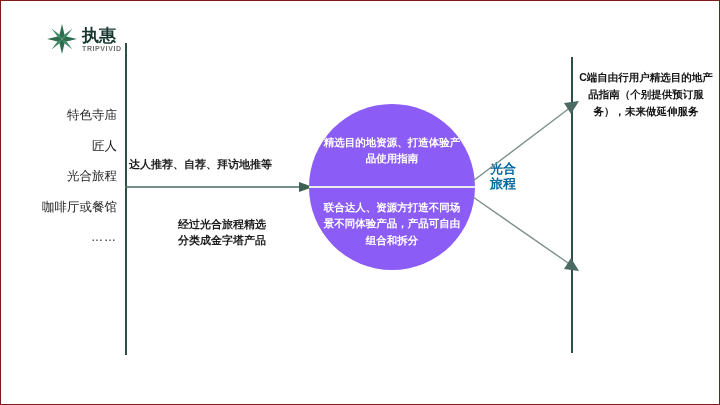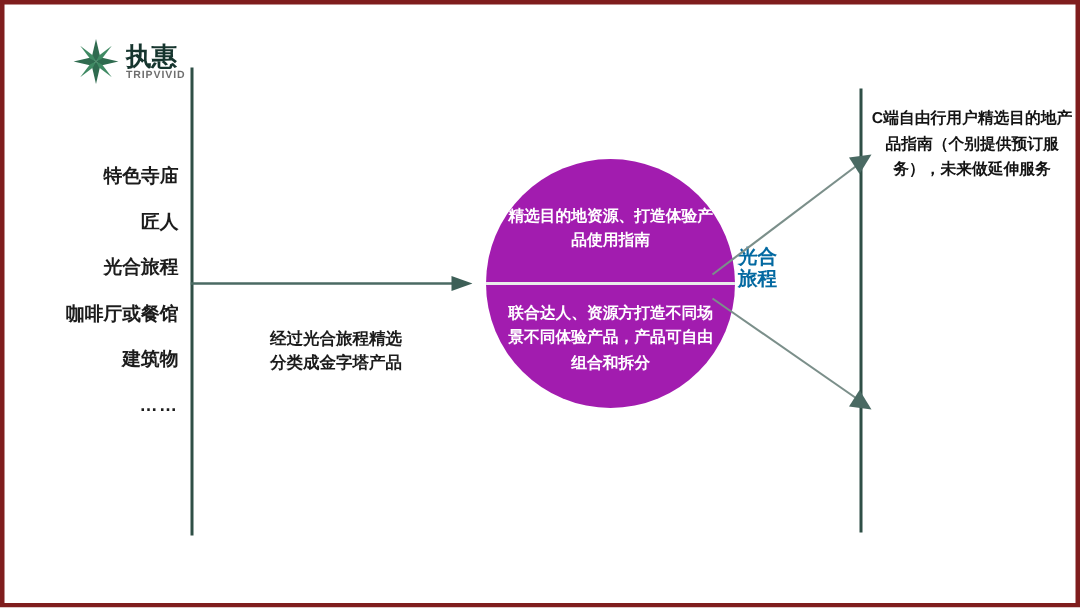--- a/index.html
+++ b/index.html
@@ -5,21 +5,21 @@
   html, body {
     margin: 0;
     padding: 0;
     background: #ffffff;
   }
   #page {
     position: relative;
     width: 720px;
     height: 405px;
     background: #ffffff;
-    border: 3px solid #7f1d1d;
+    border: 1px solid #7f1d1d;
     box-sizing: border-box;
     overflow: hidden;
     font-family: "Liberation Sans", "DejaVu Sans", sans-serif;
   }
 
   
   #logo {
     position: absolute;
     left: 44px;
     top: 18px;
@@ -59,21 +59,21 @@
   #source-list {
     position: absolute;
     left: 0px;
     top: 108px;
     width: 116px;
     text-align: right;
     color: #1c1c1c;
   }
   .source-item {
     font-size: 12.5px;
-    font-weight: bold;
+    font-weight: normal;
     line-height: 1.0;
     margin-bottom: 18px;
     white-space: nowrap;
   }
   .source-item.ellipsis {
     font-size: 12px;
     letter-spacing: 1px;
     margin-bottom: 0;
   }
 
@@ -104,26 +104,26 @@
     font-weight: bold;
     color: #1c1c1c;
     text-align: center;
     line-height: 1.45;
     margin-top: 20px;
   }
 
   
   #circle {
     position: absolute;
-    left: 321px;
+    left: 308px;
     top: 103px;
     width: 166px;
     height: 166px;
     border-radius: 50%;
-    background: #a21caf;
+    background: #8b5cf6;
     overflow: hidden;
   }
   #circle-divider {
     position: absolute;
     left: 0;
     top: 82px;
     width: 166px;
     height: 2px;
     background: #e9eceb;
   }
@@ -201,24 +201,24 @@
   </div>
 
   <div class="vrule" id="vrule-left"></div>
   <div class="vrule" id="vrule-right"></div>
 
   <div id="source-list">
     <div class="source-item">特色寺庙</div>
     <div class="source-item">匠人</div>
     <div class="source-item">光合旅程</div>
     <div class="source-item">咖啡厅或餐馆</div>
-    <div class="source-item">建筑物</div>
     <div class="source-item ellipsis">……</div>
   </div>
 
+  <div id="flow-above">达人推荐、自荐、拜访地推等</div>
 
   <svg id="flow-arrow" viewBox="0 0 188 20">
     <line x1="0" y1="10" x2="176" y2="10" stroke="#4a6a63" stroke-width="1.6"></line>
     <polygon points="188,10 174,5 174,15" fill="#3d5f57"></polygon>
   </svg>
 
   <div id="flow-below">
     <div>经过光合旅程精选</div>
     <div>分类成金字塔产品</div>
   </div>

